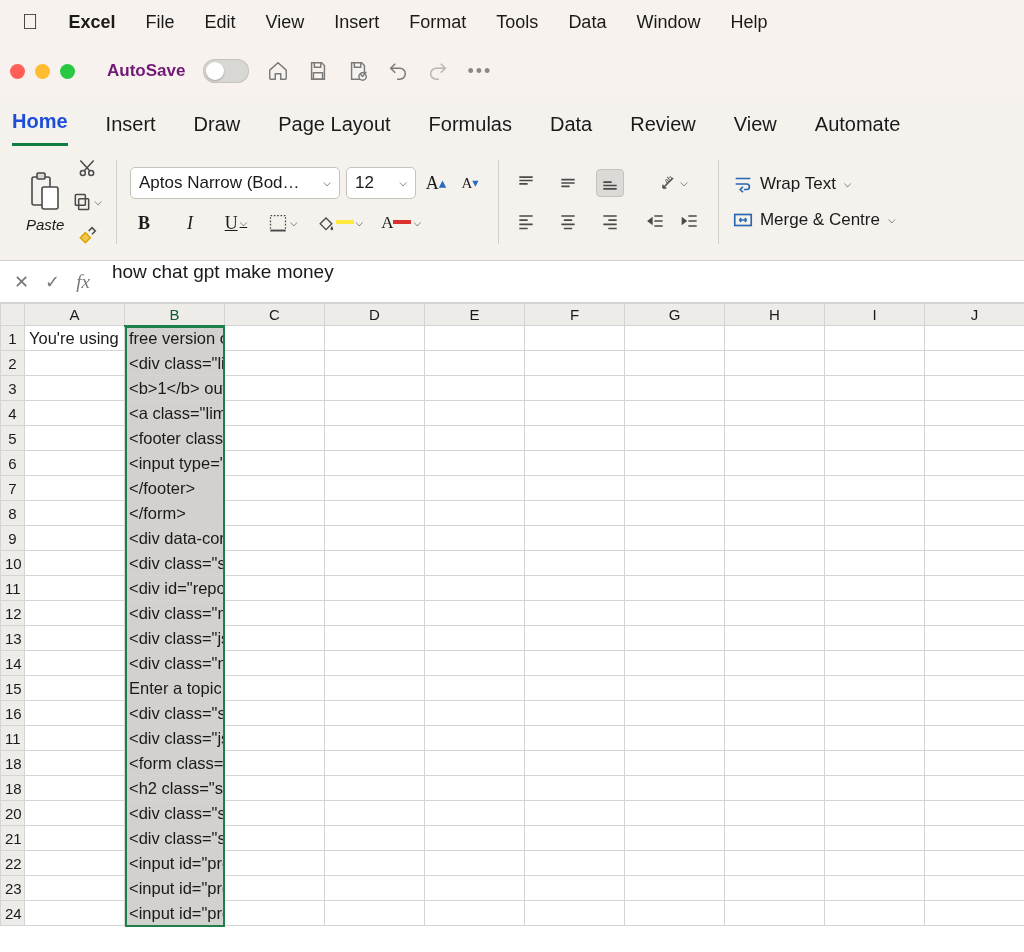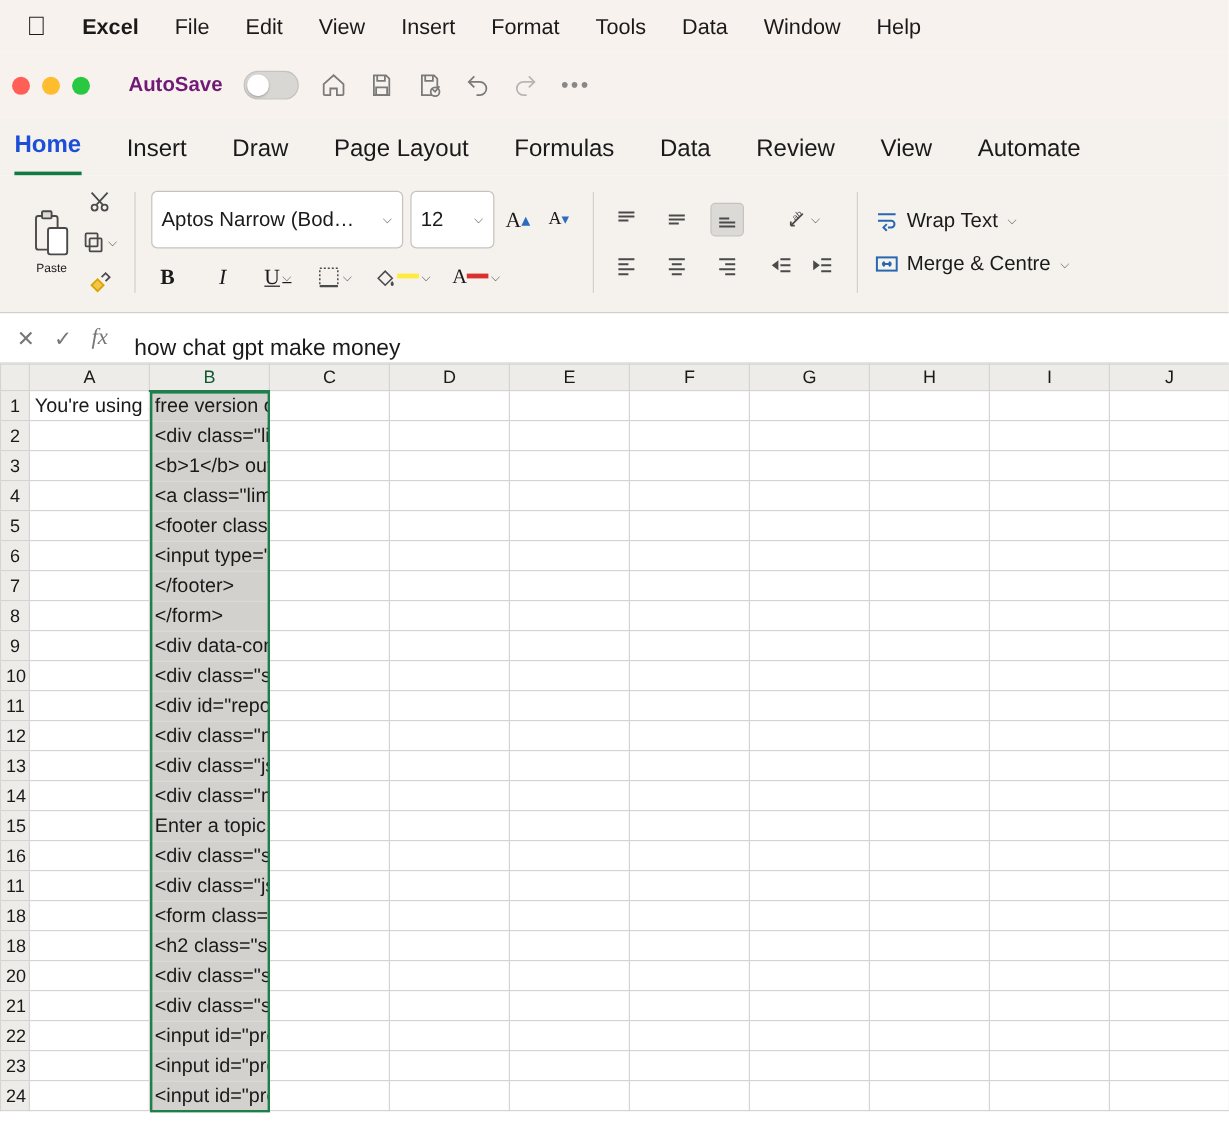--- a/index.html
+++ b/index.html
@@ -47,35 +47,35 @@
   
   .ribbon{background:var(--ribbon-bg);border-bottom:1px solid #d3cfc9;display:flex;padding:8px 12px 10px;gap:0;}
   .group{display:flex;flex-direction:row;align-items:center;padding:0 14px;position:relative;}
   .group + .group::before{content:"";position:absolute;left:0;top:6px;bottom:6px;width:1px;background:#d3cfc9;}
   .vstack{display:flex;flex-direction:column;gap:6px;}
   .hstack{display:flex;flex-direction:row;align-items:center;gap:6px;}
   .ctrl{display:flex;align-items:center;justify-content:center;min-width:28px;height:28px;border-radius:4px;cursor:pointer;}
   .ctrl svg{width:20px;height:20px;}
   .ctrl.picked{background:#dcdad6;border:1px solid #c6c3be;}
   .caret{font-size:10px;color:#555;margin-left:2px;}
-  .sel{border:1px solid #c6c3be;border-radius:5px;background:#fff;height:48px;display:flex;align-items:center;padding:0 8px;font-size:17px;}
+  .sel{border:1px solid #c6c3be;border-radius:5px;background:#fff;height:32px;display:flex;align-items:center;padding:0 8px;font-size:17px;}
   .sel.font{width:210px;justify-content:space-between;}
   .sel.size{width:70px;justify-content:space-between;}
   .paste-block{display:flex;flex-direction:column;align-items:center;gap:2px;}
   .paste-icon svg{width:34px;height:40px;}
-  .paste-lbl{font-size:10px;}
+  .paste-lbl{font-size:15px;font-style:italic;}
   .text-label{font-size:17px;}
 
   
   .formula-bar{display:flex;height:42px;border-bottom:1px solid var(--grid-border);}
   .name-box{width:124px;border-right:1px solid var(--grid-border);display:flex;align-items:center;padding:0 10px;font-size:18px;justify-content:space-between;}
   .name-box .spin{display:flex;flex-direction:column;line-height:7px;font-size:9px;color:#666;}
   .fx-controls{display:flex;align-items:center;gap:16px;padding:0 14px;color:#777;}
   .fx-controls .fx{font-style:italic;font-family:"Times New Roman",serif;font-size:19px;}
-  .formula-input{flex:1;display:flex;align-items:flex-end;padding:0 8px;font-size:19px;}
+  .formula-input{flex:1;display:flex;align-items:flex-start;padding:0 8px;font-size:19px;}
 
   
   .sheet{position:relative;}
   table.grid{border-collapse:collapse;width:1024px;table-layout:fixed;}
   table.grid th,table.grid td{border:1px solid var(--grid-border);height:25px;padding:0 4px;font-size:16.5px;white-space:nowrap;overflow:hidden;}
   table.grid thead th{background:var(--header-bg);font-weight:400;text-align:center;font-size:15px;height:22px;}
   table.grid thead th.corner{background:var(--header-bg);}
   table.grid tbody th{background:var(--header-bg);font-weight:400;text-align:center;width:24px;font-size:15px;}
   table.grid tbody td{text-align:left;vertical-align:middle;}
 

